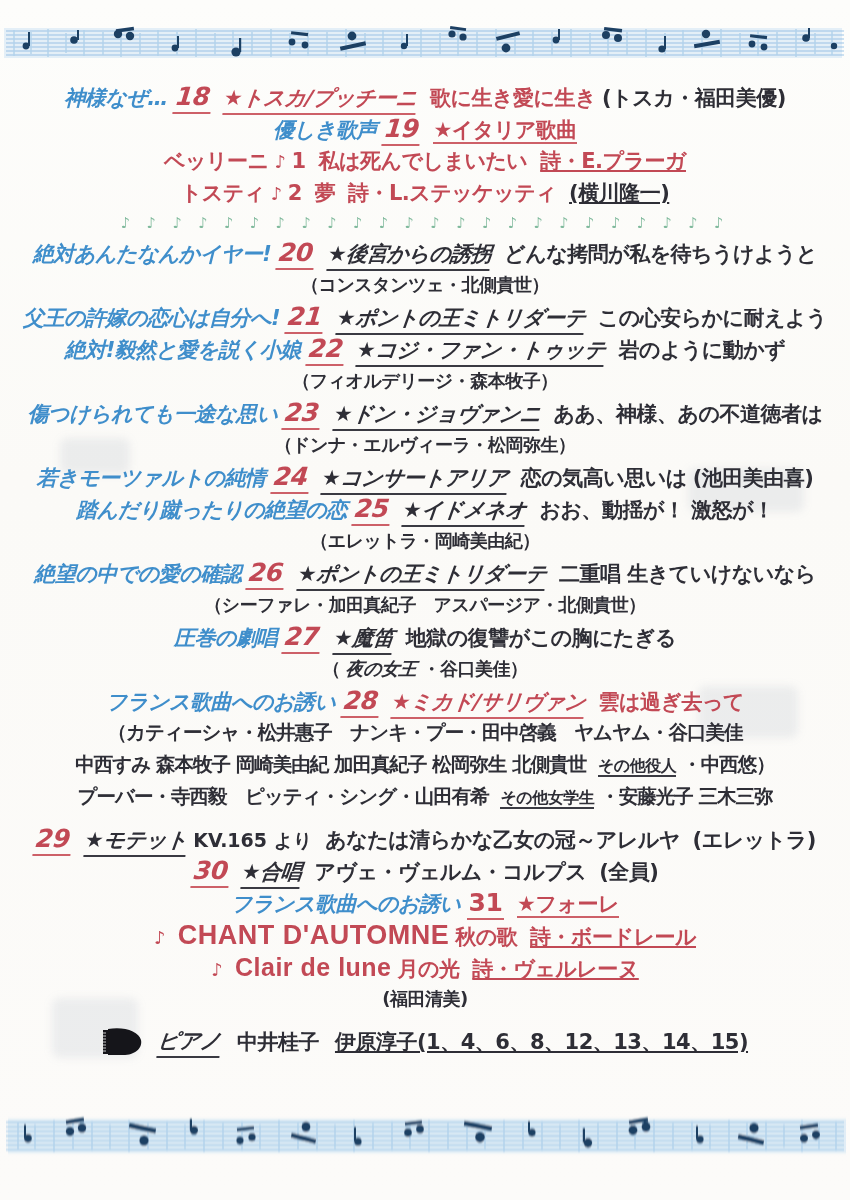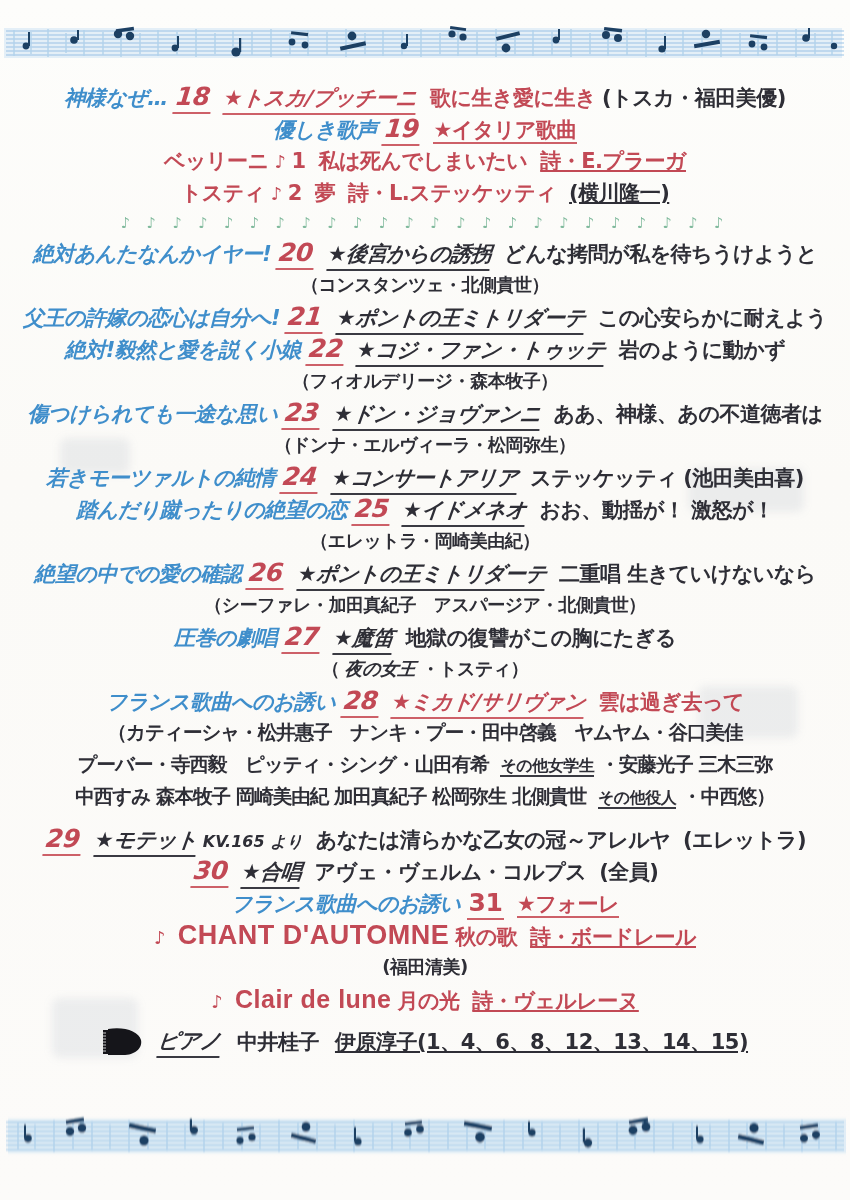--- a/index.html
+++ b/index.html
@@ -26,21 +26,21 @@
   .blue{color:#3f8ecb;font-style:italic;}
   .red{color:#c24955;}
   .dark{color:#2e2e36;}
   .num{font-style:italic;font-size:25px;padding:0 2px;display:inline-block;transform:skewX(-6deg);}
   .upright{font-style:normal;transform:none;text-align:right;}
   .title{font-style:italic;display:inline-block;transform:skewX(-6deg);}
   .ul-red{border-bottom:2.5px solid #cd6068;padding-bottom:0px;}
   .ul-dark{border-bottom:2.5px solid #3a3a42;padding-bottom:0px;}
   .castline{font-size:18px;}
   .smallcast{font-size:19.5px;letter-spacing:-1px;}
-  .kv{font-size:16px;letter-spacing:0;font-style:italic;}
+  .kv{font-size:19px;letter-spacing:0;}
   .role-small{font-size:16px;border-bottom:2px solid #3a3a42;letter-spacing:-0.5px;}
   .ital{font-style:italic;display:inline-block;transform:skewX(-6deg);}
   .divider{height:28px;line-height:26px;font-size:15px;letter-spacing:5.5px;font-weight:700;color:#7fb99c;}
   .notechip{font-size:18px;}
   .latin{font-family:"Liberation Sans","DejaVu Sans",sans-serif;font-size:27px;letter-spacing:0.5px;}
   .latin-big{font-size:25px;}
   .mt6{margin-top:6px;}
   .mt10{margin-top:10px;}
   .piano-line{display:flex;align-items:center;justify-content:center;gap:10px;height:40px;}
   .piano-svg{width:46px;height:32px;display:block;}
@@ -166,21 +166,21 @@
     <div class="line">
       <span class="blue">傷つけられても一途な思い</span><span class="num red ul-red">23</span>
       <span class="title dark ul-dark">★ドン・ジョヴァンニ</span>
       <span class="dark">ああ、神様、あの不道徳者は</span>
     </div>
     <div class="line castline">（ドンナ・エルヴィーラ・松岡弥生）</div>
 
     <div class="line">
       <span class="blue">若きモーツァルトの純情</span><span class="num red ul-red">24</span>
       <span class="title dark ul-dark">★コンサートアリア</span>
-      <span class="dark">ステッケッティ</span><span class="dark">(池田美由喜)</span>
+      <span class="dark">恋の気高い思いは</span><span class="dark">(池田美由喜)</span>
     </div>
 
     <div class="line">
       <span class="blue">踏んだり蹴ったりの絶望の恋</span><span class="num red ul-red">25</span>
       <span class="title dark ul-dark">★イドメネオ</span>
       <span class="dark">おお、動揺が！ 激怒が！</span>
     </div>
     <div class="line castline">（エレットラ・岡崎美由紀）</div>
 
     <div class="line">
@@ -188,30 +188,30 @@
       <span class="title dark ul-dark">★ポントの王ミトリダーテ</span>
       <span class="dark">二重唱 生きていけないなら</span>
     </div>
     <div class="line castline">（シーファレ・加田真紀子　アスパージア・北側貴世）</div>
 
     <div class="line">
       <span class="blue">圧巻の劇唱</span><span class="num red ul-red">27</span>
       <span class="title dark ul-dark">★魔笛</span>
       <span class="dark">地獄の復讐がこの胸にたぎる</span>
     </div>
-    <div class="line castline"><span class="dark">（</span><span class="dark ital">夜の女王</span><span class="dark">・トスティ）</span></div>
+    <div class="line castline"><span class="dark">（</span><span class="dark ital">夜の女王</span><span class="dark">・谷口美佳）</span></div>
 
     <div class="line">
       <span class="blue">フランス歌曲へのお誘い</span><span class="num red ul-red">28</span>
       <span class="title red ul-red">★ミカド/サリヴァン</span>
       <span class="red">雲は過ぎ去って</span>
     </div>
     <div class="line smallcast">（カティーシャ・松井惠子　ナンキ・プー・田中啓義　ヤムヤム・谷口美佳</div>
+    <div class="line smallcast"><span>中西すみ 森本牧子 岡崎美由紀 加田真紀子 松岡弥生 北側貴世 </span><span class="role-small">その他役人</span><span>・中西悠）</span></div>
     <div class="line smallcast"><span>プーバー・寺西毅　ピッティ・シング・山田有希 </span><span class="role-small">その他女学生</span><span>・安藤光子 三木三弥</span></div>
-    <div class="line smallcast"><span>中西すみ 森本牧子 岡崎美由紀 加田真紀子 松岡弥生 北側貴世 </span><span class="role-small">その他役人</span><span>・中西悠）</span></div>
 
     <div class="line mt10">
       <span class="num red ul-red">29</span>
       <span class="title dark ul-dark">★モテット</span><span class="dark kv">KV.165 より</span>
       <span class="dark">あなたは清らかな乙女の冠～アレルヤ</span>
       <span class="dark">(エレットラ)</span>
     </div>
 
     <div class="line">
       <span class="num red ul-red">30</span>
@@ -223,26 +223,26 @@
     <div class="line">
       <span class="blue">フランス歌曲へのお誘い</span><span class="num upright red ul-red">31</span>
       <span class="red ul-red">★フォーレ</span>
     </div>
 
     <div class="line">
       <span class="red notechip">♪</span>
       <span class="red latin">CHANT D'AUTOMNE</span><span class="red">秋の歌</span>
       <span class="red gap-l">詩・ボードレール</span>
     </div>
-    <div class="line castline">(福田清美)</div>
     <div class="line">
       <span class="red notechip">♪</span>
       <span class="red latin latin-big">Clair de lune</span><span class="red">月の光</span>
       <span class="red gap-l">詩・ヴェルレーヌ</span>
     </div>
+    <div class="line castline">(福田清美)</div>
 
     <div class="line piano-line mt6">
       <svg class="piano-svg" viewBox="0 0 46 32" xmlns="http://www.w3.org/2000/svg">
         <rect x="4" y="4" width="5" height="24" fill="#15151a"></rect>
         <g stroke="#fdfdfb" stroke-width="0.8">
           <path d="M4 7h3 M4 10h3 M4 13h3 M4 16h3 M4 19h3 M4 22h3 M4 25h3"></path>
         </g>
         <path d="M9 3 C24 0 40 5 42 14 C44 23 34 30 22 29 L9 29 Z" fill="#15151a"></path>
       </svg>
       <span class="dark ital ul-dark">ピアノ</span>

